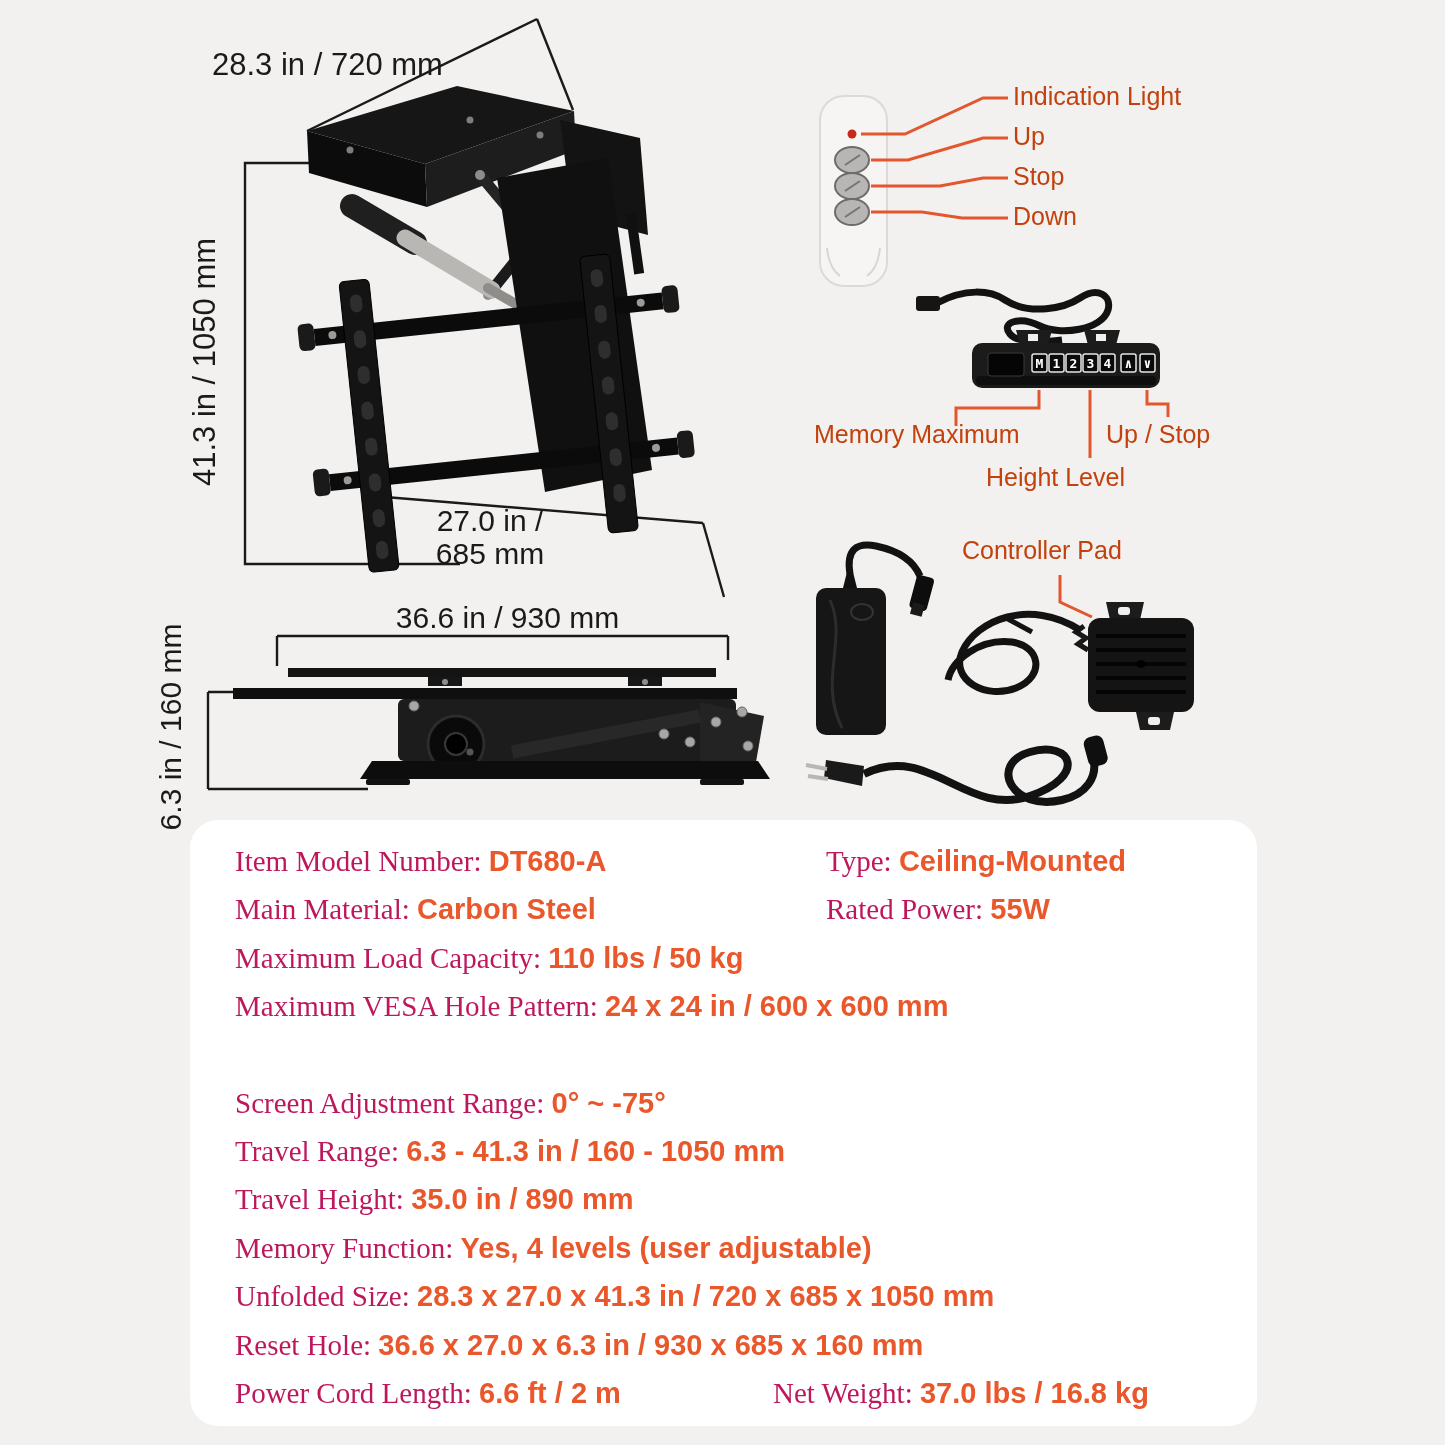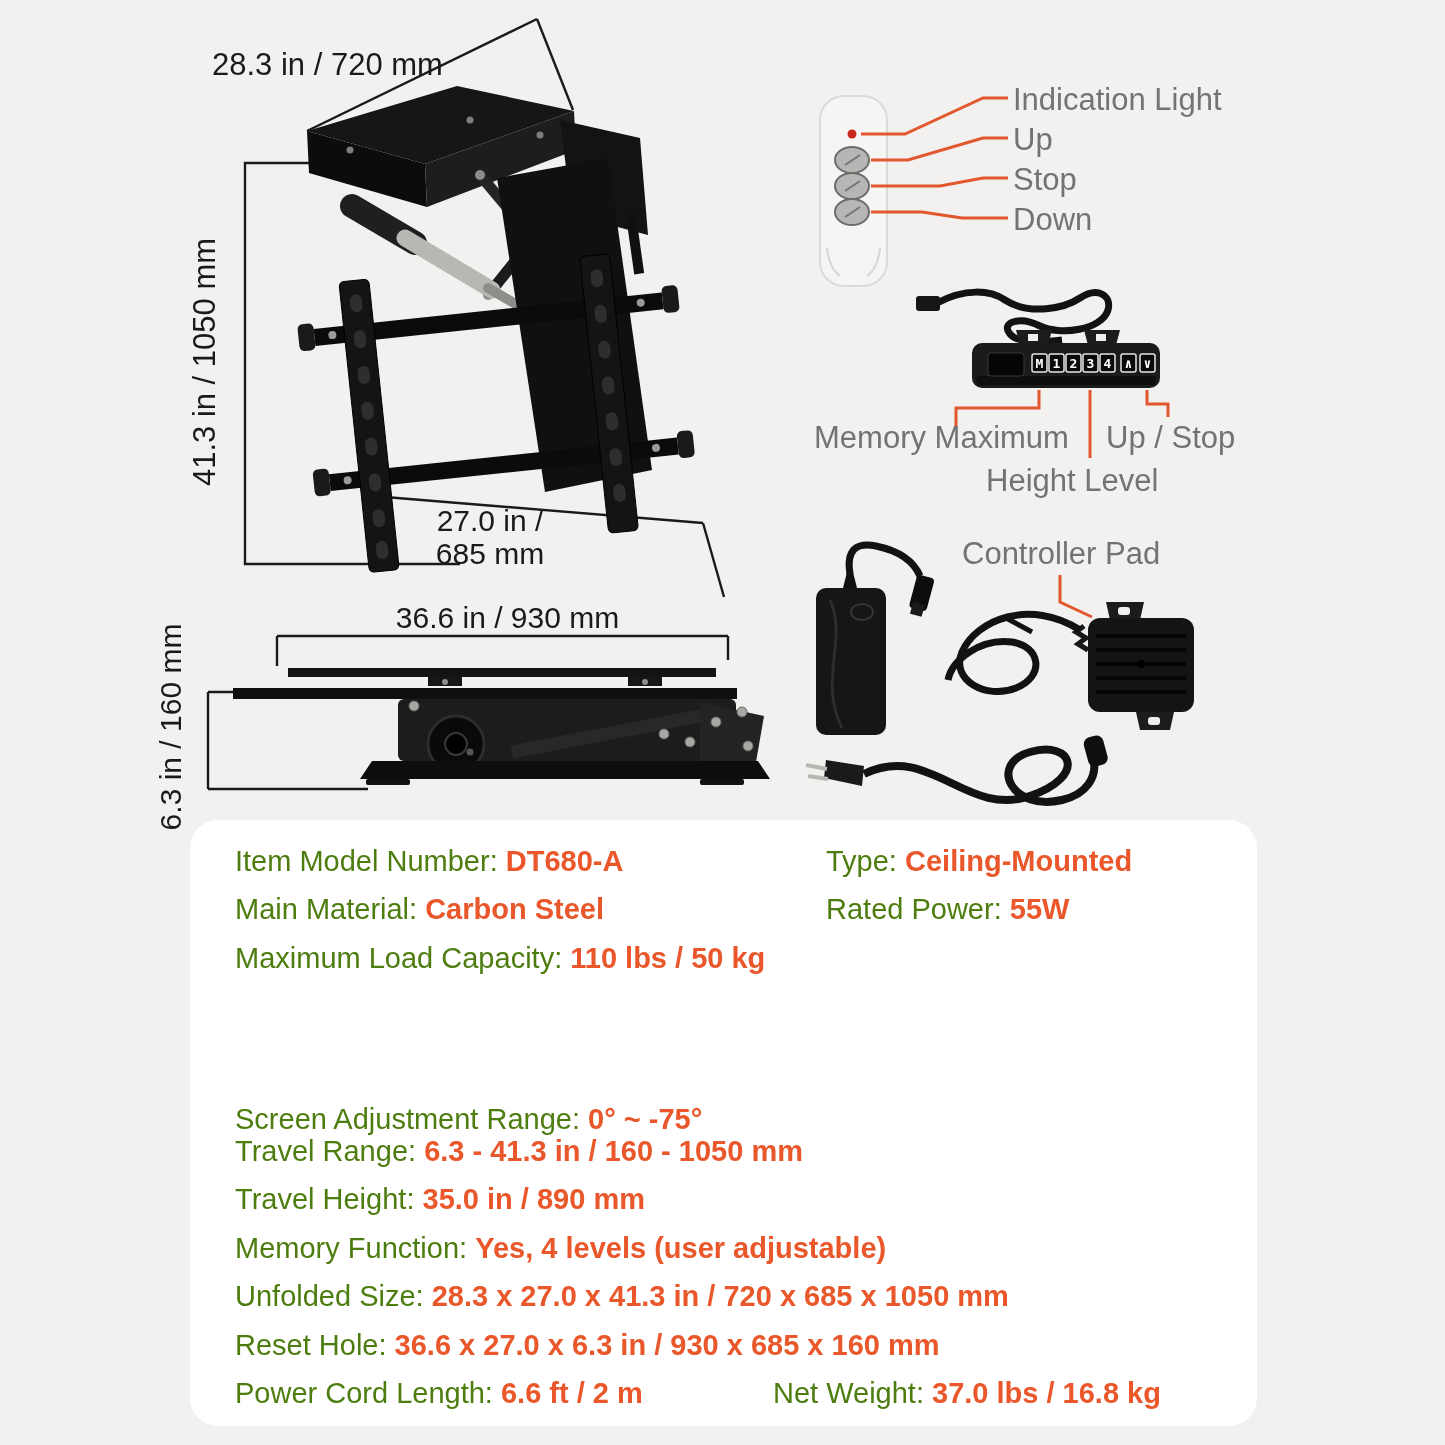--- a/index.html
+++ b/index.html
@@ -3,26 +3,26 @@
 <meta charset="utf-8">
 <style>
   html,body{margin:0;padding:0;background:#F2F1F0;}
   #page{position:relative;width:1445px;height:1445px;background:#F2F1F0;overflow:hidden;
         font-family:"Liberation Sans", sans-serif;}
   #illus{position:absolute;left:0;top:0;z-index:1;}
   .dimtext{position:absolute;z-index:2;font-size:30px;color:#1A1A1A;white-space:nowrap;}
   .big{font-size:31px;}
   .rot{transform:translate(-50%,-50%) rotate(-90deg);transform-origin:center;}
   .ctr{text-align:center;white-space:normal;}
-  .callout-label{position:absolute;z-index:2;font-size:31px;color:#737373;white-space:nowrap;}
+  .callout-label{position:absolute;z-index:2;font-size:25px;color:#c2410c;white-space:nowrap;}
   #spec-panel{position:absolute;left:190px;top:820px;width:1067px;height:606px;
               background:#FFFFFF;border-radius:28px;z-index:2;}
   .spec-row{position:absolute;left:45px;font-size:29px;line-height:40px;white-space:nowrap;}
   .spec-row-right{position:absolute;left:636px;font-size:29px;line-height:40px;white-space:nowrap;}
-  .lab{color:#4d7c0f;white-space:pre-wrap;}
+  .lab{color:#be185d;white-space:pre-wrap;font-family:Liberation Serif, serif;}
   .val{color:#E9572B;font-weight:700;}
   .btn-glyph{font-family:"DejaVu Sans Mono", monospace;font-weight:bold;fill:#FFFFFF;font-size:13px;}
 </style>
 </head>
 <body>
 
 <div id="page">
 
   <svg id="illus" width="1445" height="1445" viewBox="0 0 1445 1445">
 
@@ -235,21 +235,22 @@
   <div class="callout-label" style="left:814px;top:420px;">Memory Maximum</div>
   <div class="callout-label" style="left:1106px;top:420px;">Up / Stop</div>
   <div class="callout-label" style="left:986px;top:463px;">Height Level</div>
 
   <div class="callout-label" style="left:962px;top:536px;">Controller Pad</div>
 
   <div id="spec-panel">
     <div class="spec-row" style="top:21px;"><span class="lab">Item Model Number: </span><span class="val">DT680-A</span></div>
     <div class="spec-row" style="top:69px;"><span class="lab">Main Material: </span><span class="val">Carbon Steel</span></div>
     <div class="spec-row" style="top:118px;"><span class="lab">Maximum Load Capacity: </span><span class="val">110 lbs / 50 kg</span></div>
-    <div class="spec-row" style="top:263px;margin-top:16px;"><span class="lab">Screen Adjustment Range: </span><span class="val">0° ~ -75°</span></div>
+    <div class="spec-row" style="top:166px;"><span class="lab">Maximum VESA Hole Pattern: </span><span class="val">24 x 24 in / 600 x 600 mm</span></div>
+    <div class="spec-row" style="top:263px;"><span class="lab">Screen Adjustment Range: </span><span class="val">0° ~ -75°</span></div>
     <div class="spec-row" style="top:311px;"><span class="lab">Travel Range: </span><span class="val">6.3 - 41.3 in / 160 - 1050 mm</span></div>
     <div class="spec-row" style="top:359px;"><span class="lab">Travel Height: </span><span class="val">35.0 in / 890 mm</span></div>
     <div class="spec-row" style="top:408px;"><span class="lab">Memory Function: </span><span class="val">Yes, 4 levels (user adjustable)</span></div>
     <div class="spec-row" style="top:456px;"><span class="lab">Unfolded Size: </span><span class="val">28.3 x 27.0 x 41.3 in / 720 x 685 x 1050 mm</span></div>
     <div class="spec-row" style="top:505px;"><span class="lab">Reset Hole: </span><span class="val">36.6 x 27.0 x 6.3 in / 930 x 685 x 160 mm</span></div>
     <div class="spec-row" style="top:553px;"><span class="lab">Power Cord Length: </span><span class="val">6.6 ft / 2 m</span></div>
 
     <div class="spec-row-right" style="top:21px;"><span class="lab">Type: </span><span class="val">Ceiling-Mounted</span></div>
     <div class="spec-row-right" style="top:69px;"><span class="lab">Rated Power: </span><span class="val">55W</span></div>
     <div class="spec-row-right" style="top:553px;left:583px;"><span class="lab">Net Weight: </span><span class="val">37.0 lbs / 16.8 kg</span></div>

